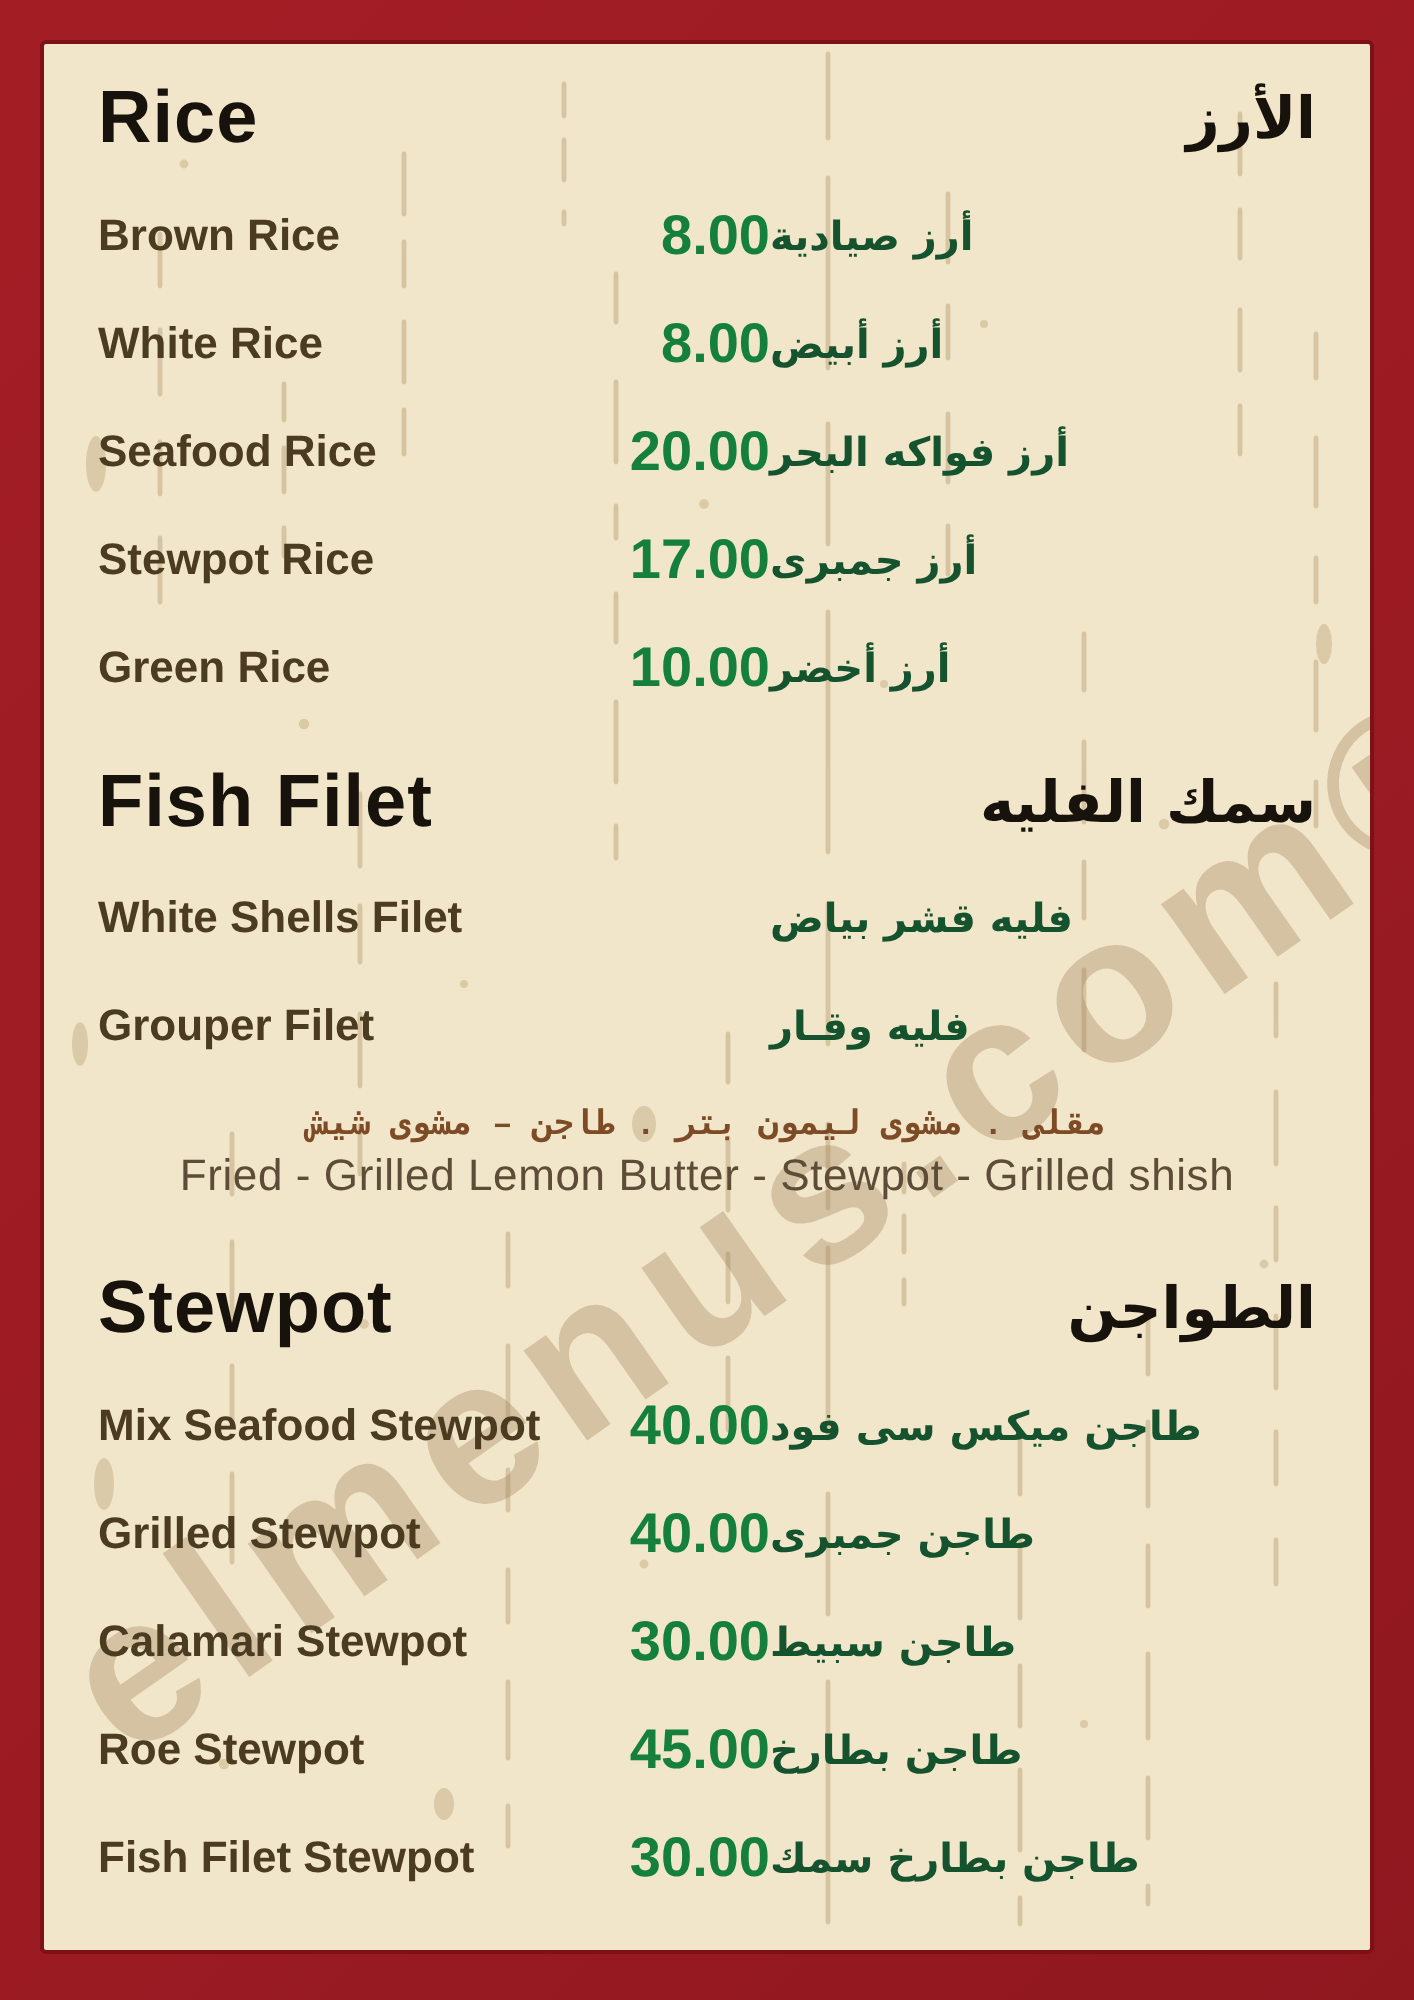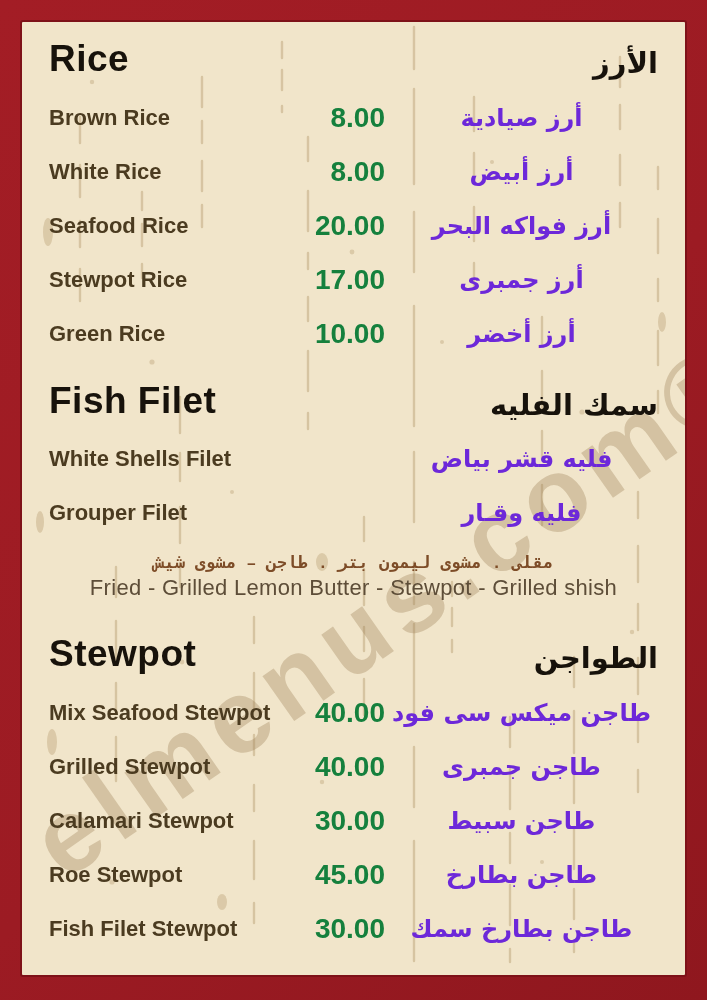--- a/index.html
+++ b/index.html
@@ -29,21 +29,21 @@
     font-size:104px; font-weight:bold; letter-spacing:9px;
     white-space:nowrap;
     color:rgba(156,126,86,0.34);
     pointer-events:none;
   }
   .content{
     position:relative; z-index:2;
     padding:16px 27px 0 27px;
   }
   .sec-head{
-    display:flex; justify-content:space-between; align-items:flex-end;
+    display:flex; justify-content:space-between; align-items:center;
     margin:0 0 22px 0;
   }
   .sec-head.gap-top{ margin-top:32px; }
   .sec-head .h-en{
     font-size:37px; font-weight:bold; color:#17120b; letter-spacing:0.5px;
   }
   .sec-head .h-ar{
     font-size:29px; font-weight:bold; color:#17120b;
     direction:rtl; font-family:"DejaVu Sans", sans-serif;
   }
@@ -55,22 +55,22 @@
     margin-bottom:24px;
   }
   .row .en{
     font-size:22px; font-weight:bold; color:#4b3b20;
   }
   .row .price{
     font-size:28px; font-weight:bold; color:#15803d;
     text-align:right;
   }
   .row .ar{
-    font-size:24px; font-weight:bold; color:#6d28d9;
-    text-align:center; direction:rtl;
+    font-size:20px; font-weight:bold; color:#14532d;
+    text-align:left; direction:rtl;
     font-family:"DejaVu Sans", sans-serif;
   }
   .note-ar{
     text-align:center; font-size:17px; font-weight:bold; color:#7d4c27;
     direction:rtl; font-family:Liberation Mono, monospace;
     margin:4px 0 2px 0;
   }
   .note-en{
     text-align:center; font-size:22px; color:#5d4d38;
     margin:0 0 6px 0; letter-spacing:0.3px;

